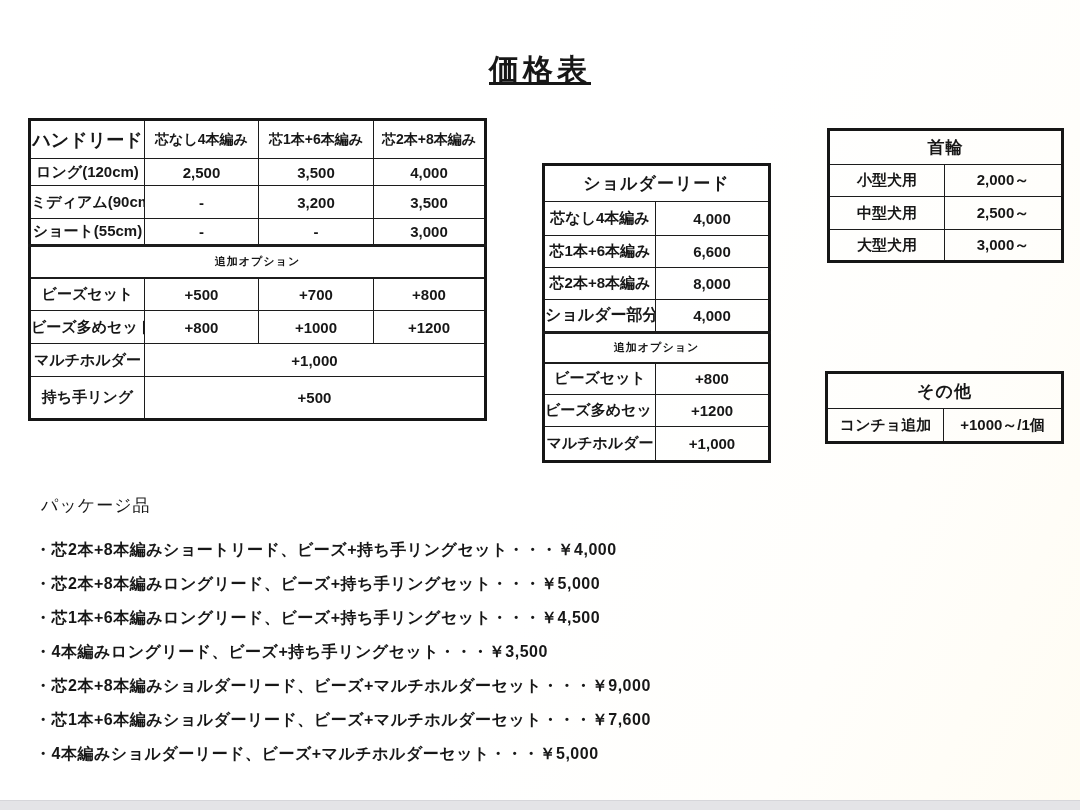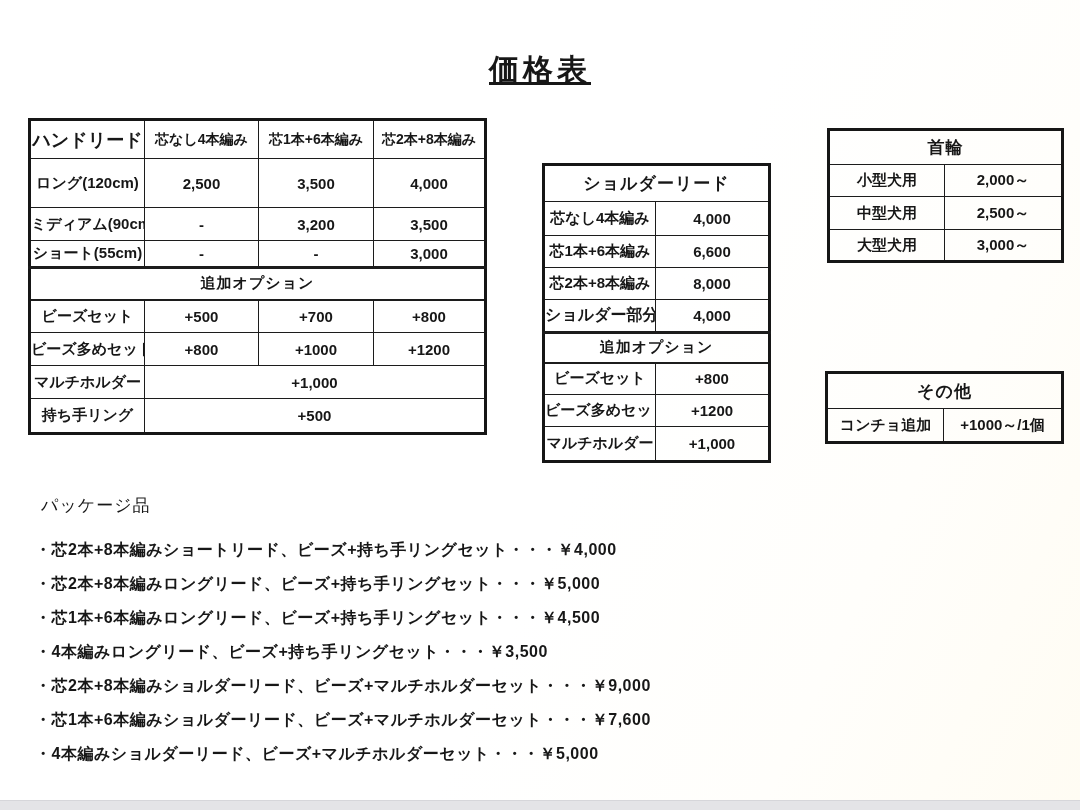--- a/index.html
+++ b/index.html
@@ -13,21 +13,21 @@
     position:absolute; top:50px; left:0; width:1080px;
     text-align:center; font-size:30px; font-weight:700; letter-spacing:4px;text-decoration:underline;
   }
   table { position:absolute; border-collapse:collapse; table-layout:fixed; background:transparent; }
   td, th {
     border:1.6px solid #1c1c1c; text-align:center; vertical-align:middle;
     font-weight:700; padding:0; overflow:hidden; white-space:nowrap;
   }
   table { border:3px solid #161616; }
   .tbl-title { font-size:17px; letter-spacing:1px; }
-  .section-row td { border-top-width:3px; border-bottom-width:2px; font-size:15px; letter-spacing:1px; }
+  .section-row td { border-top-width:3px; border-bottom-width:2px; font-size:11px; letter-spacing:1px; }
 
   .t1 { left:28px;  top:118px; width:456px; font-size:15px;padding-left:9px; }
   .t1 th { font-size:14px; }
   .t1 th.main { font-size:18px; }
   .t2 { left:542px; top:127px; width:226px; font-size:15px;margin-top:36px; }
   .t3 { left:827px; top:128px; width:234px; font-size:15px; }
   .t4 { left:825px; top:371px; width:236px; font-size:15px; }
   .small-label { font-size:16px; }
 
   .package { position:absolute; left:35px; top:494px; width:760px; }
@@ -53,21 +53,21 @@
         <col style="width:115px">
         <col style="width:112px">
       </colgroup>
     <tbody>
         <tr style="height:39px">
       <th class="main">ハンドリード</th>
       <th>芯なし4本編み</th>
       <th>芯1本+6本編み</th>
       <th>芯2本+8本編み</th>
     </tr>
-    <tr style="height:49px">
+    <tr style="height:27px">
       <td>ロング(120cm)</td>
       <td>2,500</td>
       <td>3,500</td>
       <td>4,000</td>
     </tr>
     <tr style="height:33px">
       <td>ミディアム(90cm)</td>
       <td>-</td>
       <td>3,200</td>
       <td>3,500</td>
@@ -90,21 +90,21 @@
     <tr style="height:33px">
       <td>ビーズ多めセット</td>
       <td>+800</td>
       <td>+1000</td>
       <td>+1200</td>
     </tr>
     <tr style="height:33px">
       <td>マルチホルダー</td>
       <td colspan="3">+1,000</td>
     </tr>
-    <tr style="height:35px">
+    <tr style="height:43px">
       <td>持ち手リング</td>
       <td colspan="3">+500</td>
     </tr>
   </tbody>
     </table>
 
   <table class="t2">
     <colgroup>
         <col style="width:112px">
         <col style="width:114px">

